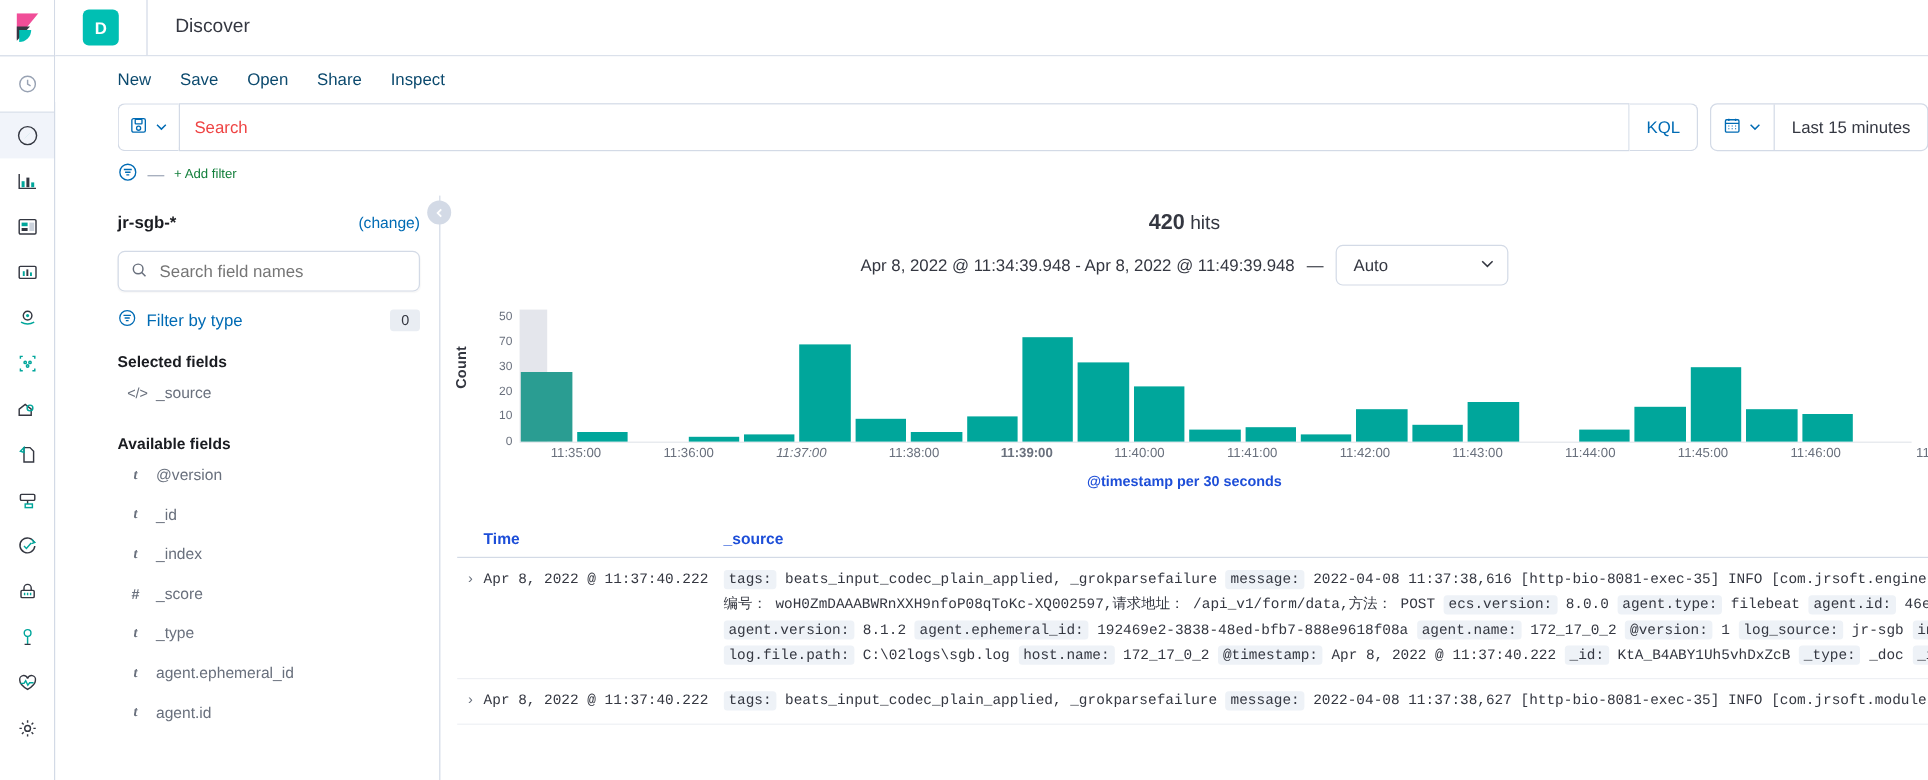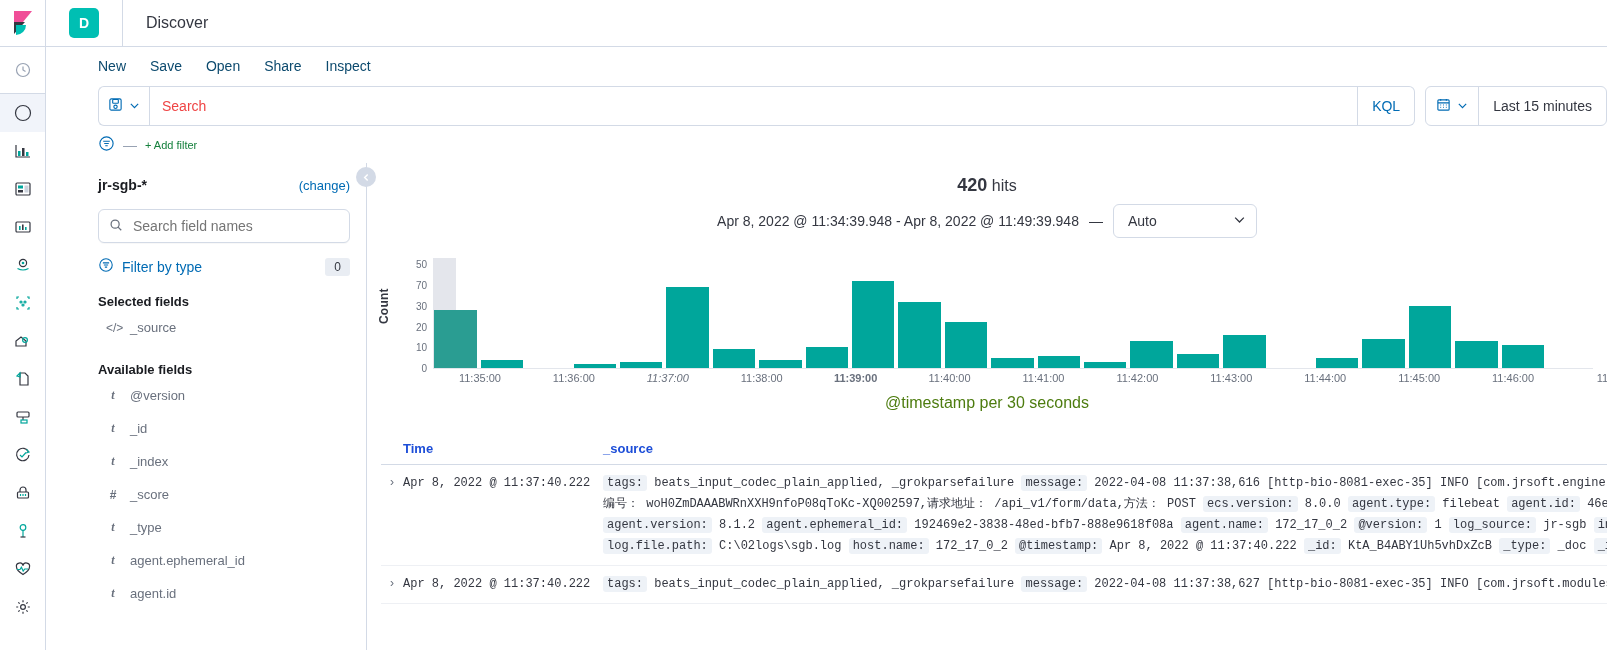--- a/index.html
+++ b/index.html
@@ -89,21 +89,21 @@
   .ylab{position:absolute;left:10px;top:78px;transform:rotate(-90deg);transform-origin:left top;
         font-size:12px;font-weight:700;color:#343741;letter-spacing:.2px;}
   .yticks{position:absolute;left:28px;top:0;width:32px;height:120px;}
   .ytick{position:absolute;right:0;font-size:10px;color:#69707d;transform:translateY(-50%);}
   .plot{position:absolute;left:66px;right:14px;top:8px;height:114px;border-bottom:1px solid #e3e6ec;}
   .bar{position:absolute;bottom:0;background:#00a69b;}
   .bar.ghost{background:#e4e6ec;}
   .bar.overlap{background:#2a9d92;}
   .xticks{position:absolute;left:66px;right:0;top:126px;height:20px;}
   .xtick{position:absolute;font-size:11px;color:#69707d;transform:translateX(-50%);white-space:nowrap;}
-  .xlab{position:absolute;left:0;right:0;top:148px;text-align:center;font-size:16px;font-weight:400;color:#4d7c0f;}
+  .xlab{position:absolute;left:0;right:0;top:148px;text-align:center;font-size:12px;font-weight:700;color:#1d4ed8;}
 
   
   .docs{flex:1;min-height:0;overflow:hidden;padding-left:14px;}
   .doc-head{display:flex;border-bottom:1px solid #d3dae6;padding:10px 0 8px 0;font-size:13px;font-weight:700;color:#1d4ed8;}
   .c-exp{width:22px;flex:0 0 22px;}
   .c-time{width:200px;flex:0 0 200px;}
   .c-src{flex:1;min-width:0;}
   .doc-row{display:flex;border-bottom:1px solid #eef0f4;padding:8px 0;}
   .doc-row .c-exp{color:#69707d;font-size:12px;padding-top:2px;text-align:center;}
   .mono{font-family:"Liberation Mono", monospace;font-size:12px;color:#343741;line-height:21px;}

